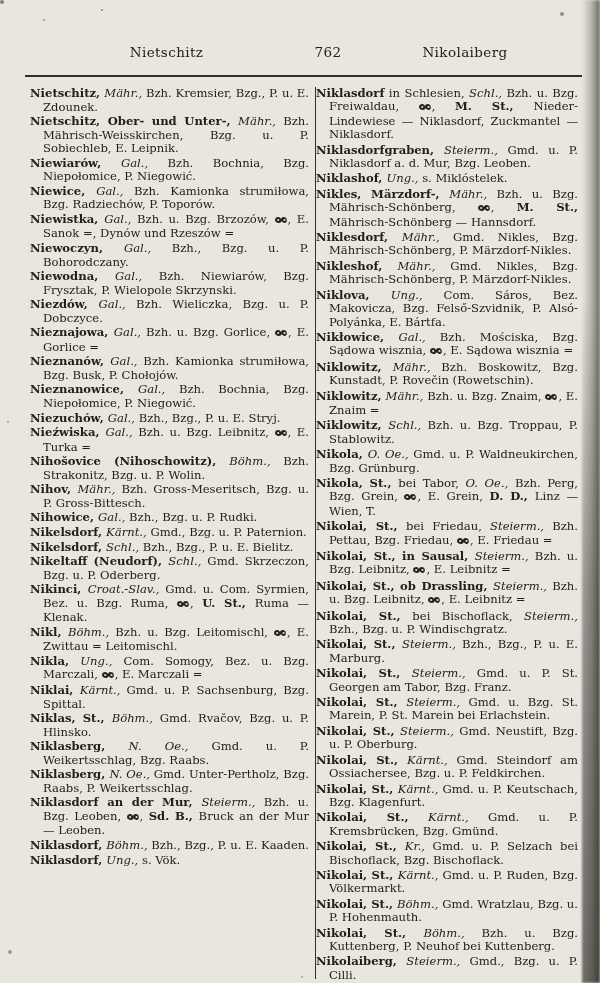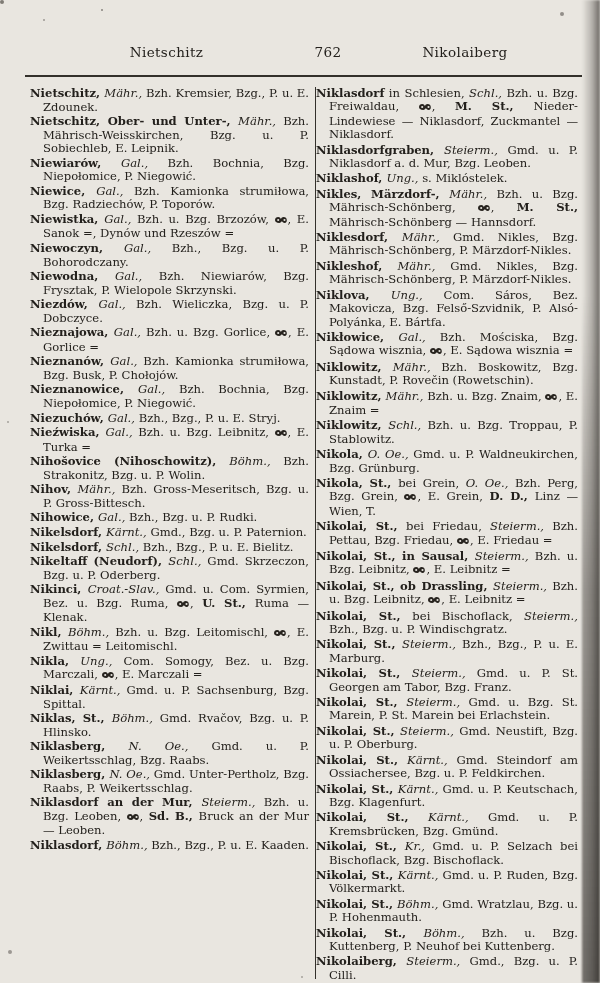--- a/index.html
+++ b/index.html
@@ -137,20 +137,21 @@
         <p class="entry"><span class="b">Niklasberg, </span><span class="i">N. Oe.,</span><span> Gmd. u. P. Weikertsschlag, Bzg. Raabs.</span></p>
         <p class="entry"><span class="b">Niklasberg, </span><span class="i">N. Oe.,</span><span> Gmd. Unter-Pertholz, Bzg. Raabs, P. Weikertsschlag.</span></p>
         <p class="entry"><span class="b">Niklasdorf an der Mur, </span><span class="i">Steierm.,</span><span> Bzh. u. Bzg. Leoben, </span><span class="posthorn">
   <svg width="13" height="8" viewBox="0 0 13 8" aria-hidden="true">
     <path d="M3.2 1.1c1.3 0 2.3.9 2.7 1.9.4-1 1.4-1.9 2.7-1.9 1.8 0 3.2 1.3 3.2 2.9S11.4 6.9 9.6 6.9c-1.3 0-2.3-.9-2.7-1.9-.4 1-1.4 1.9-2.7 1.9C1.4 6.9 0 5.6 0 4S1.4 1.1 3.2 1.1z" fill="#27231e"></path>
     <circle cx="3.2" cy="4" r="1.05" fill="#e9e6e0"></circle>
     <circle cx="9.5" cy="4" r="1.05" fill="#e9e6e0"></circle>
   </svg>
 </span><span>, </span><span class="b">Sd. B., </span><span>Bruck an der Mur — Leoben.</span></p>
         <p class="entry"><span class="b">Niklasdorf, </span><span class="i">Böhm.,</span><span> Bzh., Bzg., P. u. E. Kaaden.</span></p>
+        <p class="entry"><span class="b">Niklasdorf, </span><span class="i">Ung.,</span><span> s. Vök.</span></p>
       </div>
     <div class="col col-right">
         <p class="entry"><span class="b">Niklasdorf</span><span> in Schlesien, </span><span class="i">Schl.,</span><span> Bzh. u. Bzg. Freiwaldau, </span><span class="posthorn">
   <svg width="13" height="8" viewBox="0 0 13 8" aria-hidden="true">
     <path d="M3.2 1.1c1.3 0 2.3.9 2.7 1.9.4-1 1.4-1.9 2.7-1.9 1.8 0 3.2 1.3 3.2 2.9S11.4 6.9 9.6 6.9c-1.3 0-2.3-.9-2.7-1.9-.4 1-1.4 1.9-2.7 1.9C1.4 6.9 0 5.6 0 4S1.4 1.1 3.2 1.1z" fill="#27231e"></path>
     <circle cx="3.2" cy="4" r="1.05" fill="#e9e6e0"></circle>
     <circle cx="9.5" cy="4" r="1.05" fill="#e9e6e0"></circle>
   </svg>
 </span><span>, </span><span class="b">M. St., </span><span>Nieder-Lindewiese — Niklasdorf, Zuckmantel — Niklasdorf.</span></p>
         <p class="entry"><span class="b">Niklasdorfgraben, </span><span class="i">Steierm.,</span><span> Gmd. u. P. Niklasdorf a. d. Mur, Bzg. Leoben.</span></p>
@@ -175,21 +176,21 @@
         <p class="entry"><span class="b">Niklowitz, </span><span class="i">Mähr.,</span><span> Bzh. Boskowitz, Bzg. Kunstadt, P. Rovečin (Rowetschin).</span></p>
         <p class="entry"><span class="b">Niklowitz, </span><span class="i">Mähr.,</span><span> Bzh. u. Bzg. Znaim, </span><span class="posthorn">
   <svg width="13" height="8" viewBox="0 0 13 8" aria-hidden="true">
     <path d="M3.2 1.1c1.3 0 2.3.9 2.7 1.9.4-1 1.4-1.9 2.7-1.9 1.8 0 3.2 1.3 3.2 2.9S11.4 6.9 9.6 6.9c-1.3 0-2.3-.9-2.7-1.9-.4 1-1.4 1.9-2.7 1.9C1.4 6.9 0 5.6 0 4S1.4 1.1 3.2 1.1z" fill="#27231e"></path>
     <circle cx="3.2" cy="4" r="1.05" fill="#e9e6e0"></circle>
     <circle cx="9.5" cy="4" r="1.05" fill="#e9e6e0"></circle>
   </svg>
 </span><span>, E. Znaim =</span></p>
         <p class="entry"><span class="b">Niklowitz, </span><span class="i">Schl.,</span><span> Bzh. u. Bzg. Troppau, P. Stablowitz.</span></p>
         <p class="entry"><span class="b">Nikola, </span><span class="i">O. Oe.,</span><span> Gmd. u. P. Waldneukirchen, Bzg. Grünburg.</span></p>
-        <p class="entry"><span class="b">Nikola, St., </span><span>bei Grein, </span><span class="i">O. Oe.,</span><span> Bzh. Perg, Bzg. Grein, </span><span class="posthorn">
+        <p class="entry"><span class="b">Nikola, St., </span><span>bei Tabor, </span><span class="i">O. Oe.,</span><span> Bzh. Perg, Bzg. Grein, </span><span class="posthorn">
   <svg width="13" height="8" viewBox="0 0 13 8" aria-hidden="true">
     <path d="M3.2 1.1c1.3 0 2.3.9 2.7 1.9.4-1 1.4-1.9 2.7-1.9 1.8 0 3.2 1.3 3.2 2.9S11.4 6.9 9.6 6.9c-1.3 0-2.3-.9-2.7-1.9-.4 1-1.4 1.9-2.7 1.9C1.4 6.9 0 5.6 0 4S1.4 1.1 3.2 1.1z" fill="#27231e"></path>
     <circle cx="3.2" cy="4" r="1.05" fill="#e9e6e0"></circle>
     <circle cx="9.5" cy="4" r="1.05" fill="#e9e6e0"></circle>
   </svg>
 </span><span>, E. Grein, </span><span class="b">D. D., </span><span>Linz — Wien, T.</span></p>
         <p class="entry"><span class="b">Nikolai, St., </span><span>bei Friedau, </span><span class="i">Steierm.,</span><span> Bzh. Pettau, Bzg. Friedau, </span><span class="posthorn">
   <svg width="13" height="8" viewBox="0 0 13 8" aria-hidden="true">
     <path d="M3.2 1.1c1.3 0 2.3.9 2.7 1.9.4-1 1.4-1.9 2.7-1.9 1.8 0 3.2 1.3 3.2 2.9S11.4 6.9 9.6 6.9c-1.3 0-2.3-.9-2.7-1.9-.4 1-1.4 1.9-2.7 1.9C1.4 6.9 0 5.6 0 4S1.4 1.1 3.2 1.1z" fill="#27231e"></path>
     <circle cx="3.2" cy="4" r="1.05" fill="#e9e6e0"></circle>

